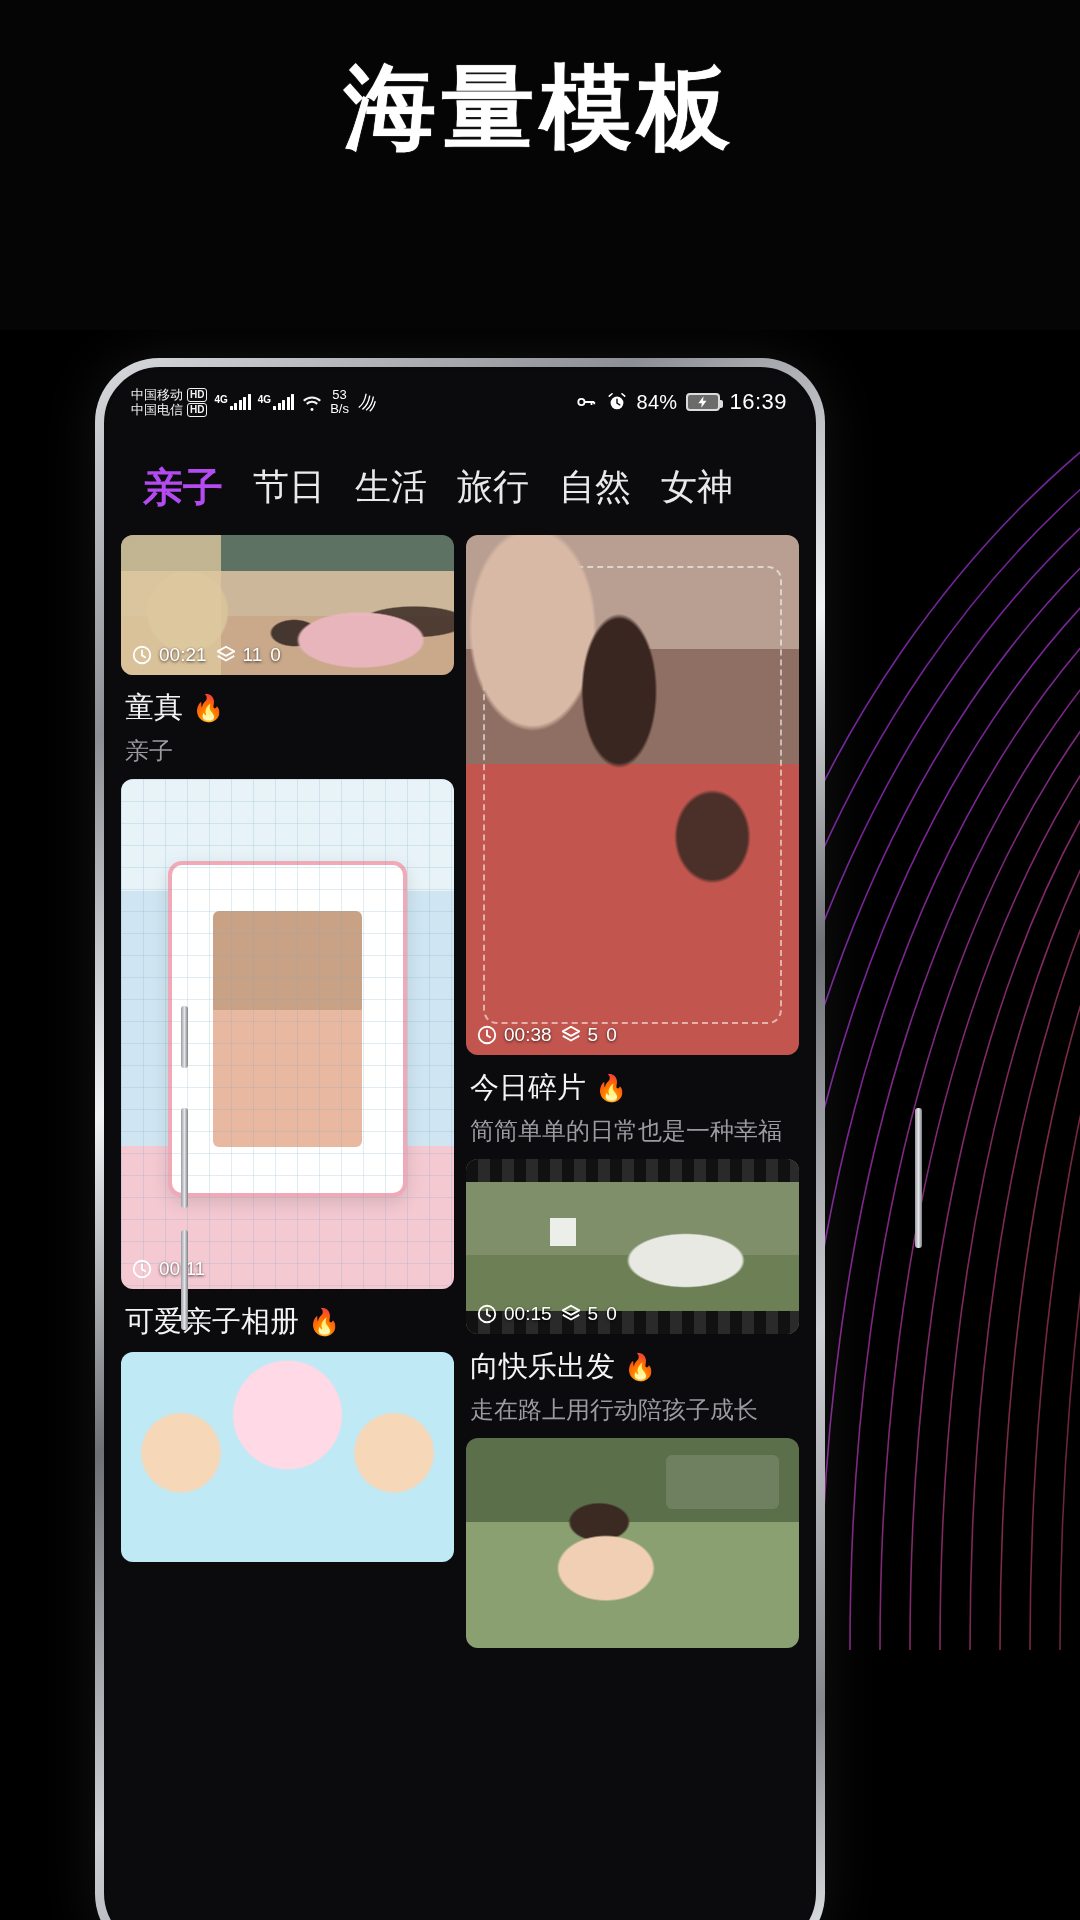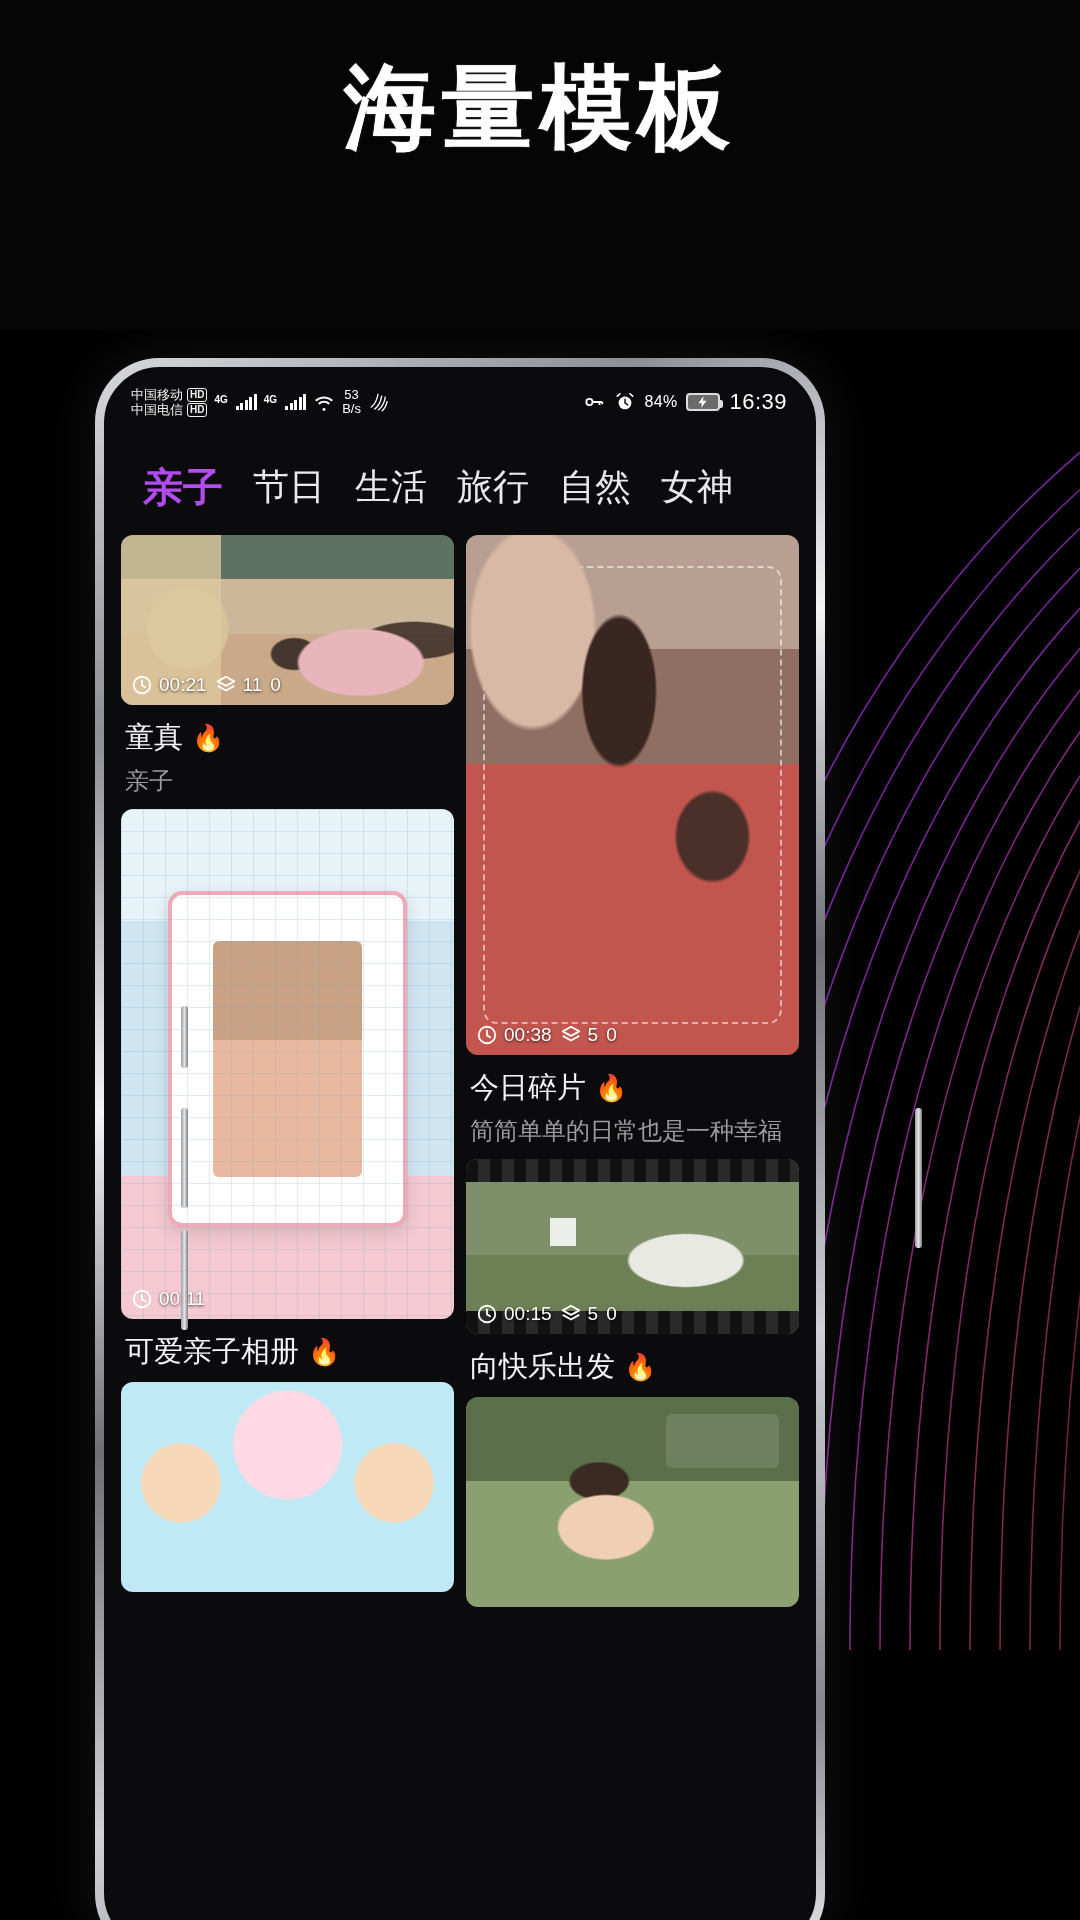--- a/index.html
+++ b/index.html
@@ -76,24 +76,24 @@
   .carrier-name { font-size:13px; color:#f2f2f2; white-space:nowrap; }
   .hd-badge {
     font-size:10px; font-weight:700; color:#f2f2f2;
     border:1.4px solid #f2f2f2; border-radius:3px; padding:0 2px; line-height:12px;
   }
   .sig { display:flex; align-items:flex-end; gap:1.5px; height:16px; }
   .sig i { width:3px; background:#fff; display:block; border-radius:.5px; }
   .sig i:nth-child(1){height:4px}.sig i:nth-child(2){height:7px}
   .sig i:nth-child(3){height:10px}.sig i:nth-child(4){height:13px}.sig i:nth-child(5){height:16px}
   .gen { font-size:10px; font-weight:700; vertical-align:top; margin-right:1px; }
-  .sig-group { display:flex; align-items:flex-start; gap:7px; }
+  .sig-group { display:flex; align-items:flex-start; gap:1px; }
   .netspeed { font-size:13px; line-height:1.05; text-align:center; }
   .sb-right { display:flex; align-items:center; gap:9px; font-size:19px; }
-  .pct { font-size:16px; letter-spacing:.3px; }
+  .pct { font-size:20px; letter-spacing:.3px; }
   .clock-time { font-size:22px; letter-spacing:.5px; }
   .battery {
     width:34px; height:18px; border:2px solid #dcdcdc; border-radius:4px;
     position:relative; display:flex; align-items:center; justify-content:center;
     background:#6b6b6b;
   }
   .battery::after{content:"";position:absolute;right:-5px;top:5px;width:3px;height:8px;background:#dcdcdc;border-radius:0 2px 2px 0;}
 
   
   .tabs {
@@ -302,21 +302,21 @@
       <div class="tab">旅行</div>
       <div class="tab">自然</div>
       <div class="tab">女神</div>
     </div>
 
     <div class="grid">
 
       <div class="col">
 
         <div class="card">
-          <div class="thumb" style="height:170px">
+          <div class="thumb" style="height:140px">
             <div class="scene s-classroom"></div>
             <div class="meta">
               <span class="grp">
                 <svg class="ic" viewBox="0 0 24 24" fill="none" stroke="#fff" stroke-width="2">
                   <circle cx="12" cy="12" r="9"></circle>
                     <path d="M12 7v5.4l3.4 2" stroke-linecap="round"></path>
                 </svg>
                 <span>00:21</span>
               </span>
               <span class="grp">
@@ -425,20 +425,21 @@
               </span>
               <span class="grp">
                 <span>0</span>
               </span>
             </div>
           </div>
           <div class="card-title">
             <span>向快乐出发</span>
             <span class="fire">🔥</span>
           </div>
+          <div class="card-desc">走在路上用行动陪孩子成长</div>
         </div>
 
         <div class="card">
           <div class="thumb" style="height:210px">
             <div class="scene s-baby">
               <div class="tag"></div>
             </div>
           </div>
         </div>
       </div>

